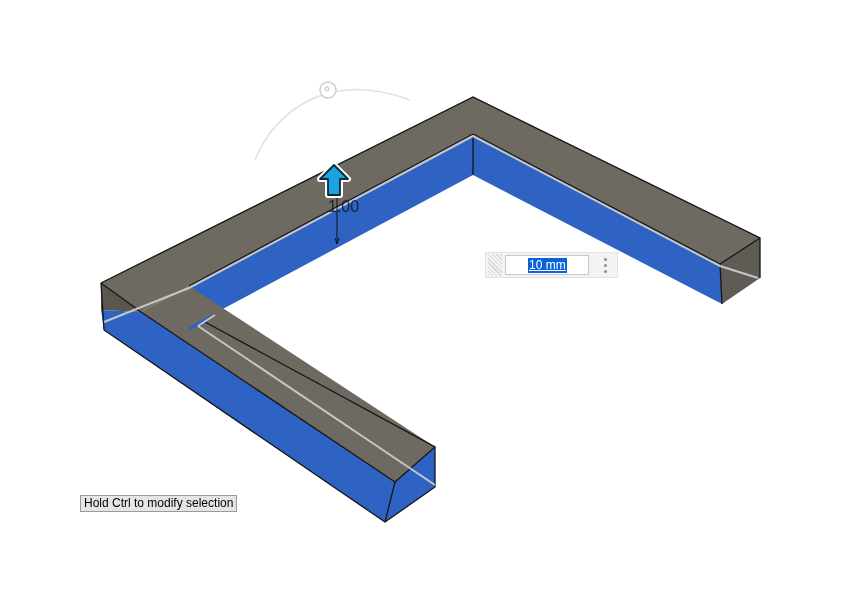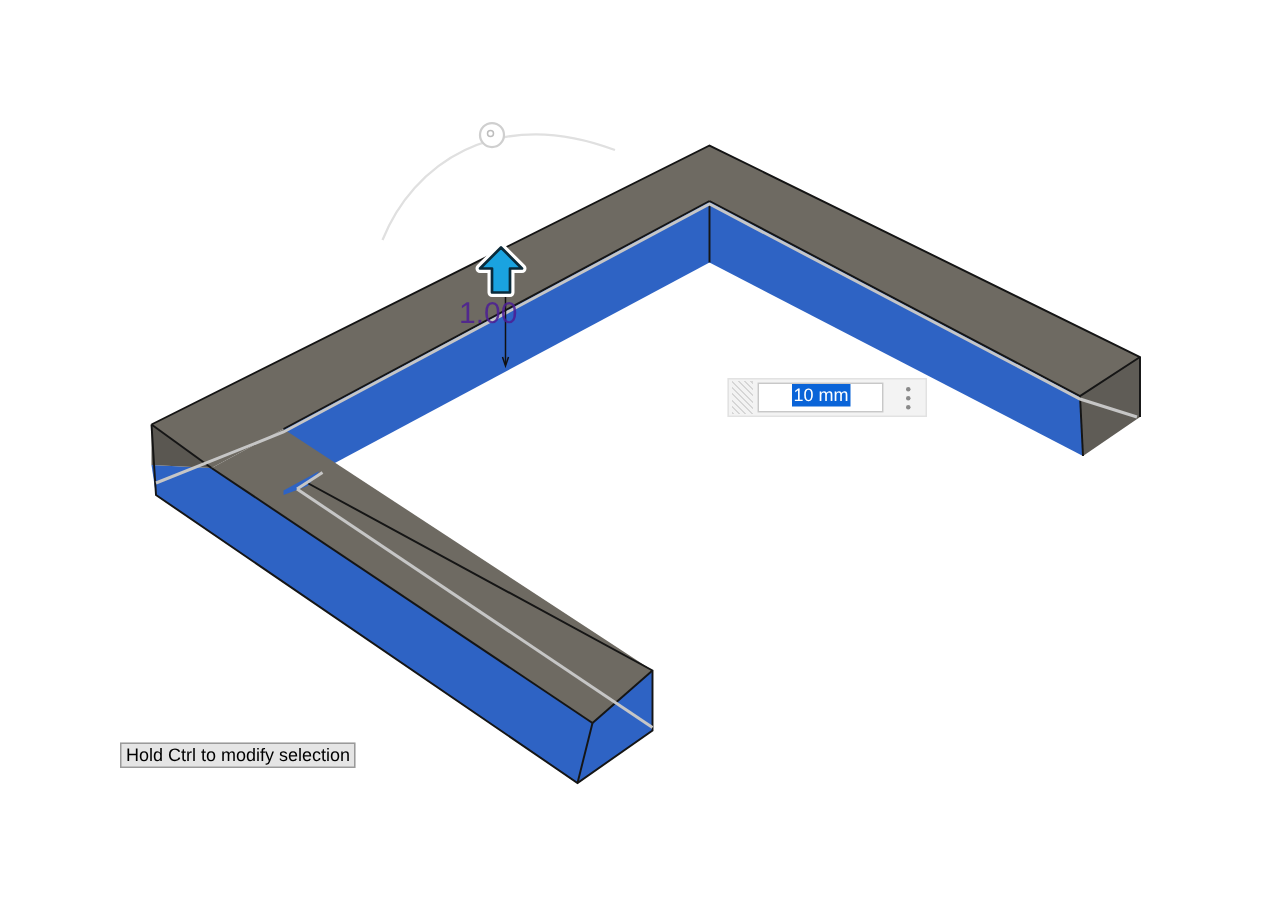--- a/index.html
+++ b/index.html
@@ -9,33 +9,33 @@
       position: absolute; left: 485px; top: 252px; width: 133px; height: 26px;
       background: #f3f3f3; border: 1px solid #e2e2e2; box-sizing: border-box;
       display: flex; align-items: center;
     }
     #dim-grip {
       width: 14px; height: 22px; margin-left: 2px;
       background-image: repeating-linear-gradient(45deg, #d6d6d6 0 1px, transparent 1px 3px);
     }
     #dim-input {
       margin-left: 3px; width: 84px; height: 20px; box-sizing: border-box;
-      border: 1px solid #c8c8c8; background: #ffffff; display: flex; align-items: flex-start;
-      padding-left: 22px; font-size: 12px; color: #ffffff;
+      border: 1px solid #c8c8c8; background: #ffffff; display: flex; align-items: center;
+      padding-left: 22px; font-size: 12px; color: #ffffff; text-decoration: underline;
     }
     #dim-input span { background: #0a64d8; padding: 0 1px; line-height: 15px; }
     #dim-menu { margin-left: 14px; width: 4px; display: flex; flex-direction: column; gap: 3px; align-items: center; }
     #dim-menu i { width: 3px; height: 3px; border-radius: 50%; background: #8a8a8a; display: block; }
     #tooltip {
       position: absolute; left: 80px; top: 495px; height: 17px; padding: 0 3px;
       background: #e5e5e5; border: 1px solid #9a9a9a; box-sizing: border-box;
       font-size: 12px; line-height: 15px; color: #000000; white-space: nowrap;
     }
     #dim-label {
-      position: absolute; left: 306px; top: 198px; font-size: 20px; color: #4c1d95; opacity: 0.85;
+      position: absolute; left: 328px; top: 198px; font-size: 16px; color: #0f172a; opacity: 0.85;
     }
   </style>
 </head>
 <body>
 
 <svg id="viewport" width="852" height="607" viewBox="0 0 852 607" xmlns="http://www.w3.org/2000/svg">
 
   <path d="M255,160 C275,110 330,70 410,100" fill="none" stroke="#e0e0e0" stroke-width="1.5"></path>
   <g>
     <circle cx="328" cy="90" r="8" fill="#ffffff" stroke="#cfcfcf" stroke-width="1.5"></circle>

